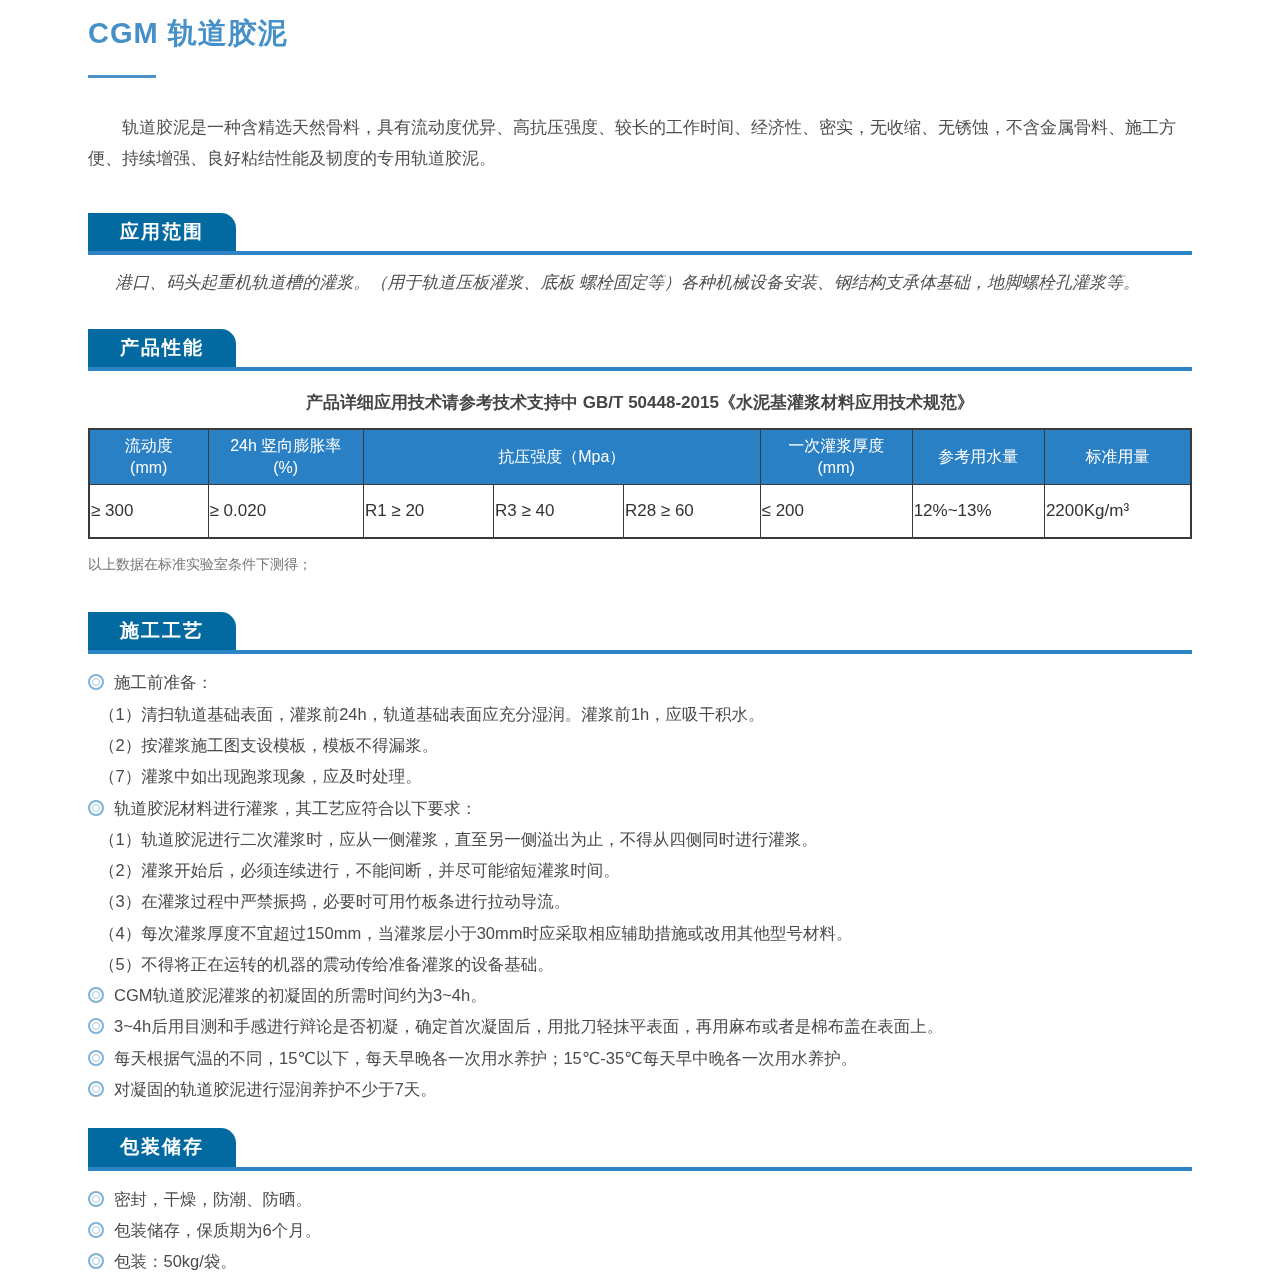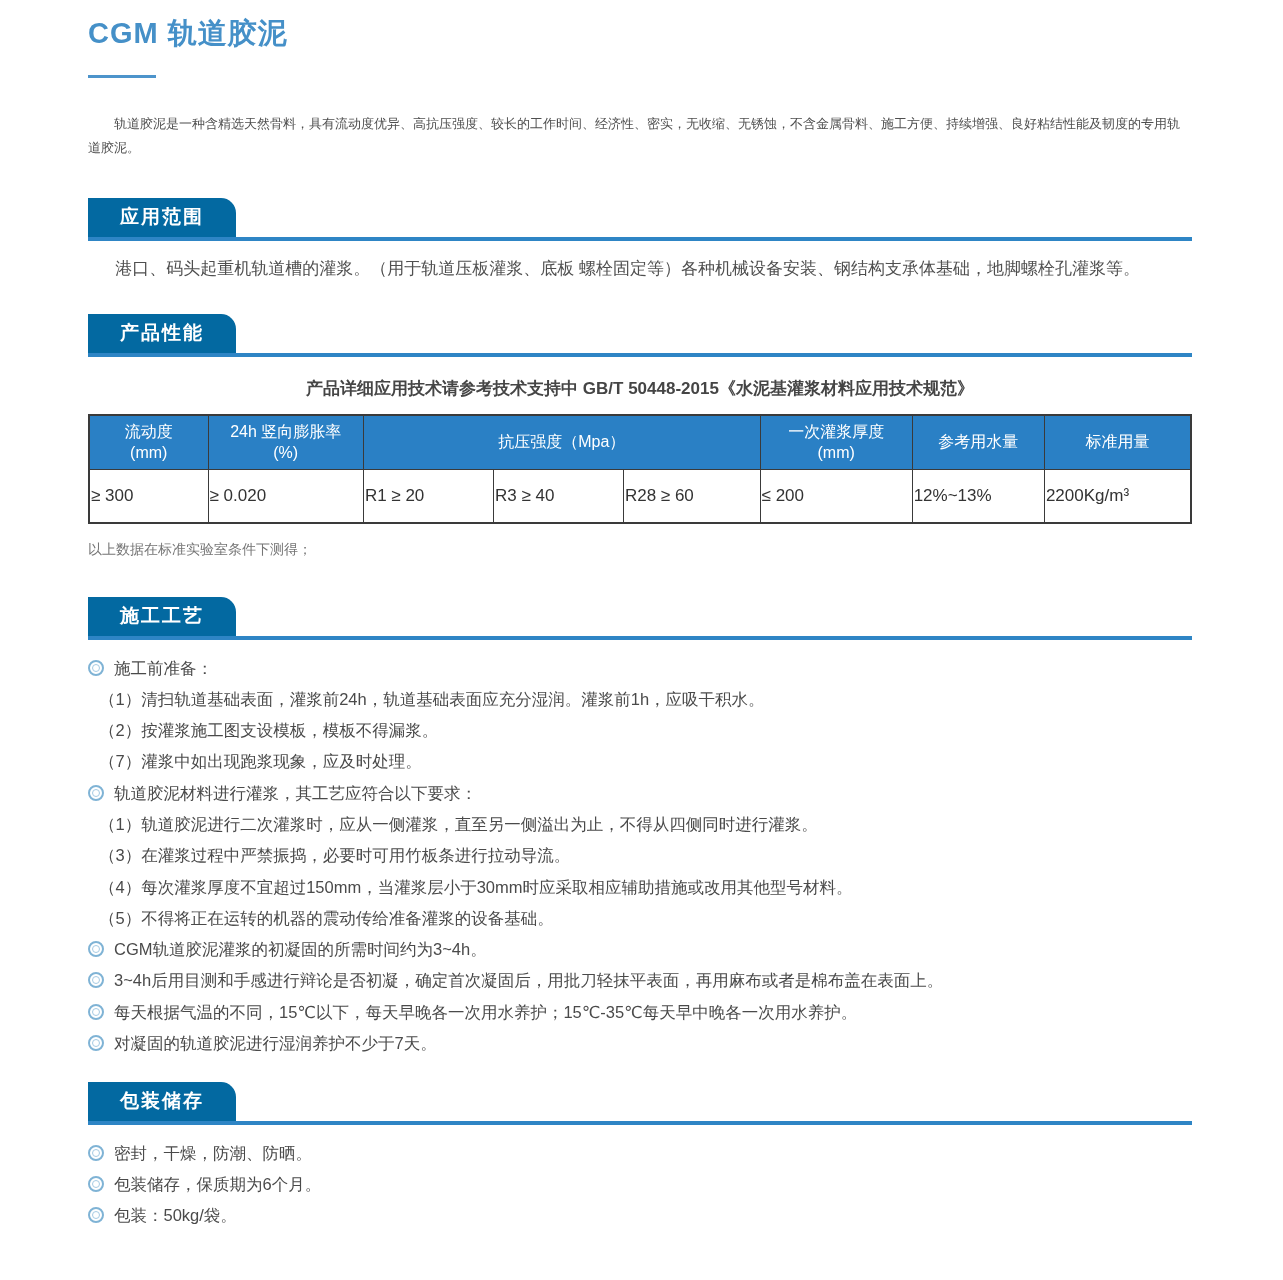--- a/index.html
+++ b/index.html
@@ -8,35 +8,35 @@
     font-family:"Liberation Sans","DejaVu Sans",sans-serif;
     -webkit-font-smoothing:antialiased;
   }
   .page{box-sizing:border-box;width:1283px;height:956px;padding:16px 91px 0 88px;}
 
   
   .doc-title{font-size:29px;font-weight:bold;color:#4590c8;letter-spacing:1px;line-height:1.2;}
   .title-underline{width:68px;height:3px;background:#4d94cb;margin-top:24px;}
 
   
-  .intro{margin-top:34px;font-size:13px;color:#4f4f4f;line-height:1.85;text-indent:2em;}
+  .intro{margin-top:34px;font-size:17px;color:#4f4f4f;line-height:1.85;text-indent:2em;}
 
   
   .section-bar{border-bottom:4px solid #2e85c5;line-height:0;}
   .tab{
     display:inline-block;background:#0369a1;color:#ffffff;
     font-size:19px;font-weight:bold;letter-spacing:2px;line-height:1.2;
     padding:8px 32px;border-radius:0 15px 0 0;
   }
   .sec-application{margin-top:38px;}
   .sec-performance{margin-top:32px;}
   .sec-construction{margin-top:38px;}
   .sec-packaging{margin-top:28px;}
 
-  .section-body{margin-top:14px;font-size:17px;color:#4f4f4f;line-height:1.6;text-indent:1.6em;}
+  .section-body{margin-top:14px;font-size:17px;color:#4f4f4f;line-height:1.6;text-indent:1.6em;font-style:italic;}
 
   .perf-note{margin-top:20px;margin-bottom:14px;text-align:center;font-size:17px;color:#454545;font-weight:bold;}
 
   
   table.spec{width:100%;border-collapse:collapse;table-layout:fixed;border:2px solid #3a3a3a;}
   table.spec th{
     background:#2a80c5;color:#ffffff;font-weight:normal;font-size:16px;
     padding:5px 2px;line-height:1.35;border:1px solid #3a3a3a;
     text-align:center;white-space:pre-line;vertical-align:middle;
   }
@@ -136,20 +136,23 @@
       <span class="item-text">（7）灌浆中如出现跑浆现象，应及时处理。</span>
     </div>
     <div class="item bullet">
       <span class="icon-ring"></span>
       <span class="item-text">轨道胶泥材料进行灌浆，其工艺应符合以下要求：</span>
     </div>
     <div class="item numbered">
       <span class="item-text">（1）轨道胶泥进行二次灌浆时，应从一侧灌浆，直至另一侧溢出为止，不得从四侧同时进行灌浆。</span>
     </div>
     <div class="item numbered">
+      <span class="item-text">（2）灌浆开始后，必须连续进行，不能间断，并尽可能缩短灌浆时间。</span>
+    </div>
+    <div class="item numbered">
       <span class="item-text">（3）在灌浆过程中严禁振捣，必要时可用竹板条进行拉动导流。</span>
     </div>
     <div class="item numbered">
       <span class="item-text">（4）每次灌浆厚度不宜超过150mm，当灌浆层小于30mm时应采取相应辅助措施或改用其他型号材料。</span>
     </div>
     <div class="item numbered">
       <span class="item-text">（5）不得将正在运转的机器的震动传给准备灌浆的设备基础。</span>
     </div>
     <div class="item bullet">
       <span class="icon-ring"></span>

